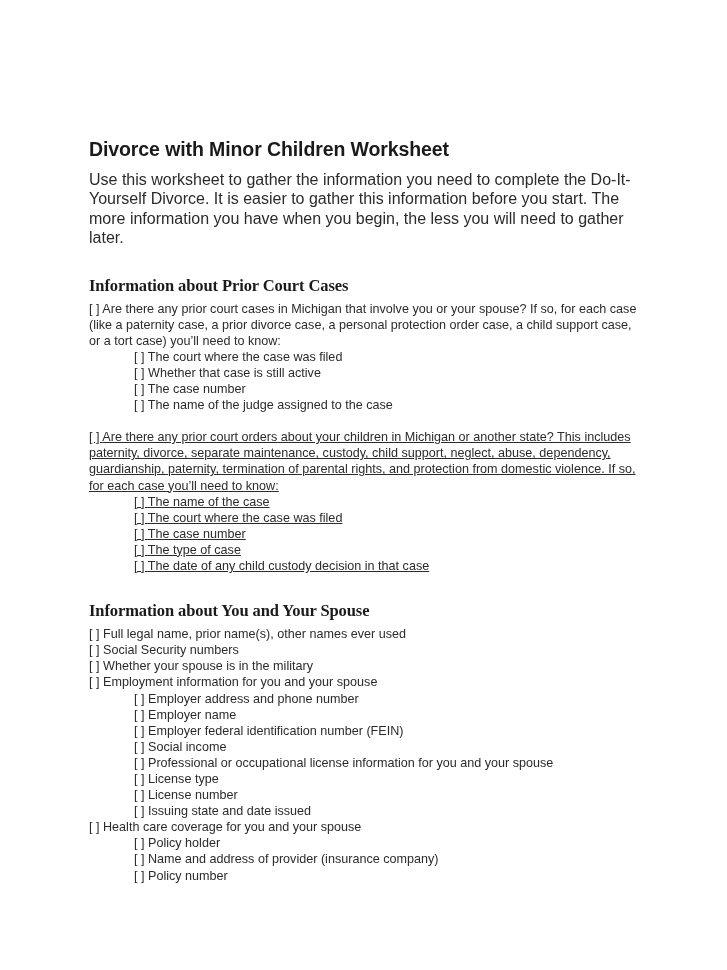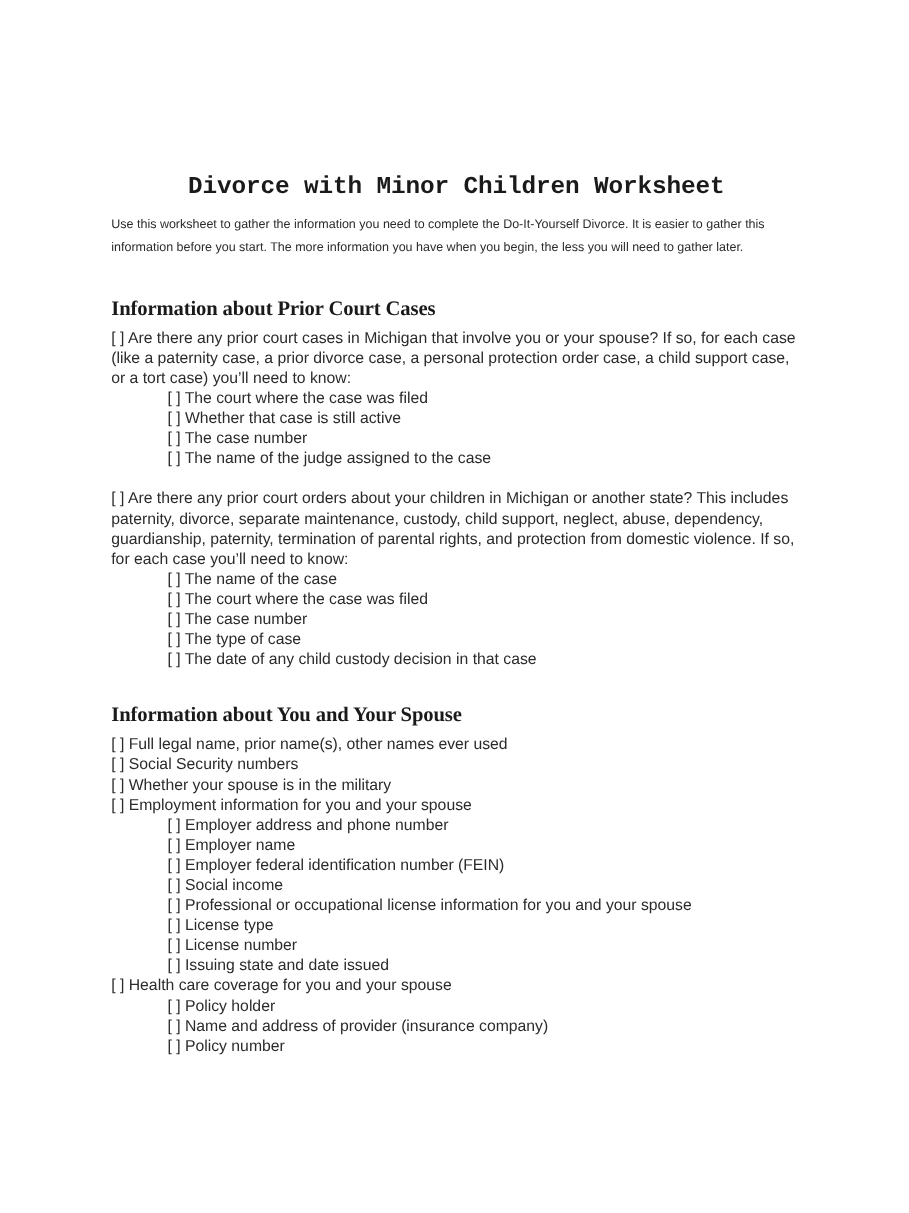--- a/index.html
+++ b/index.html
@@ -24,64 +24,64 @@
   }
   .content {
     position: absolute;
     left: 89px;
     top: 137px;
     width: 552px;
   }
 
   
   .doc-title {
-    font-family: Liberation Mono, monospace;
+    font-family: Liberation Sans, sans-serif;
     font-weight: bold;
     font-size: 19.5px;
     line-height: 24px;
     color: #1a1a1a;
     margin: 0 0 9px 0;
     letter-spacing: -0.1px;
-    text-align: center;
   }
   .section-heading {
     font-family: "Liberation Serif", "DejaVu Serif", serif;
     font-weight: bold;
     font-size: 16.5px;
     line-height: 21px;
     color: #1a1a1a;
     margin: 2px 0 5px 0;
     letter-spacing: -0.1px;
   }
   .section {
     margin-top: 26px;
   }
   .section.first-section {
     margin-top: 27px;
   }
 
   
   .intro {
-    font-size: 10px;
+    font-size: 16px;
     line-height: 19.4px;
     color: #2b2b2b;
     margin: 0;
     text-align: left;
   }
   .para {
     font-size: 12.6px;
     line-height: 16.1px;
     color: #2b2b2b;
     margin: 0;
   }
   .para-block {
     margin-bottom: 0;
   }
   .para-gap {
     margin-top: 16px;
+    text-decoration: underline;
   }
 
   
   ul.checklist {
     list-style: none;
     margin: 0;
     padding: 0;
   }
   ul.checklist li {
     font-size: 12.6px;

